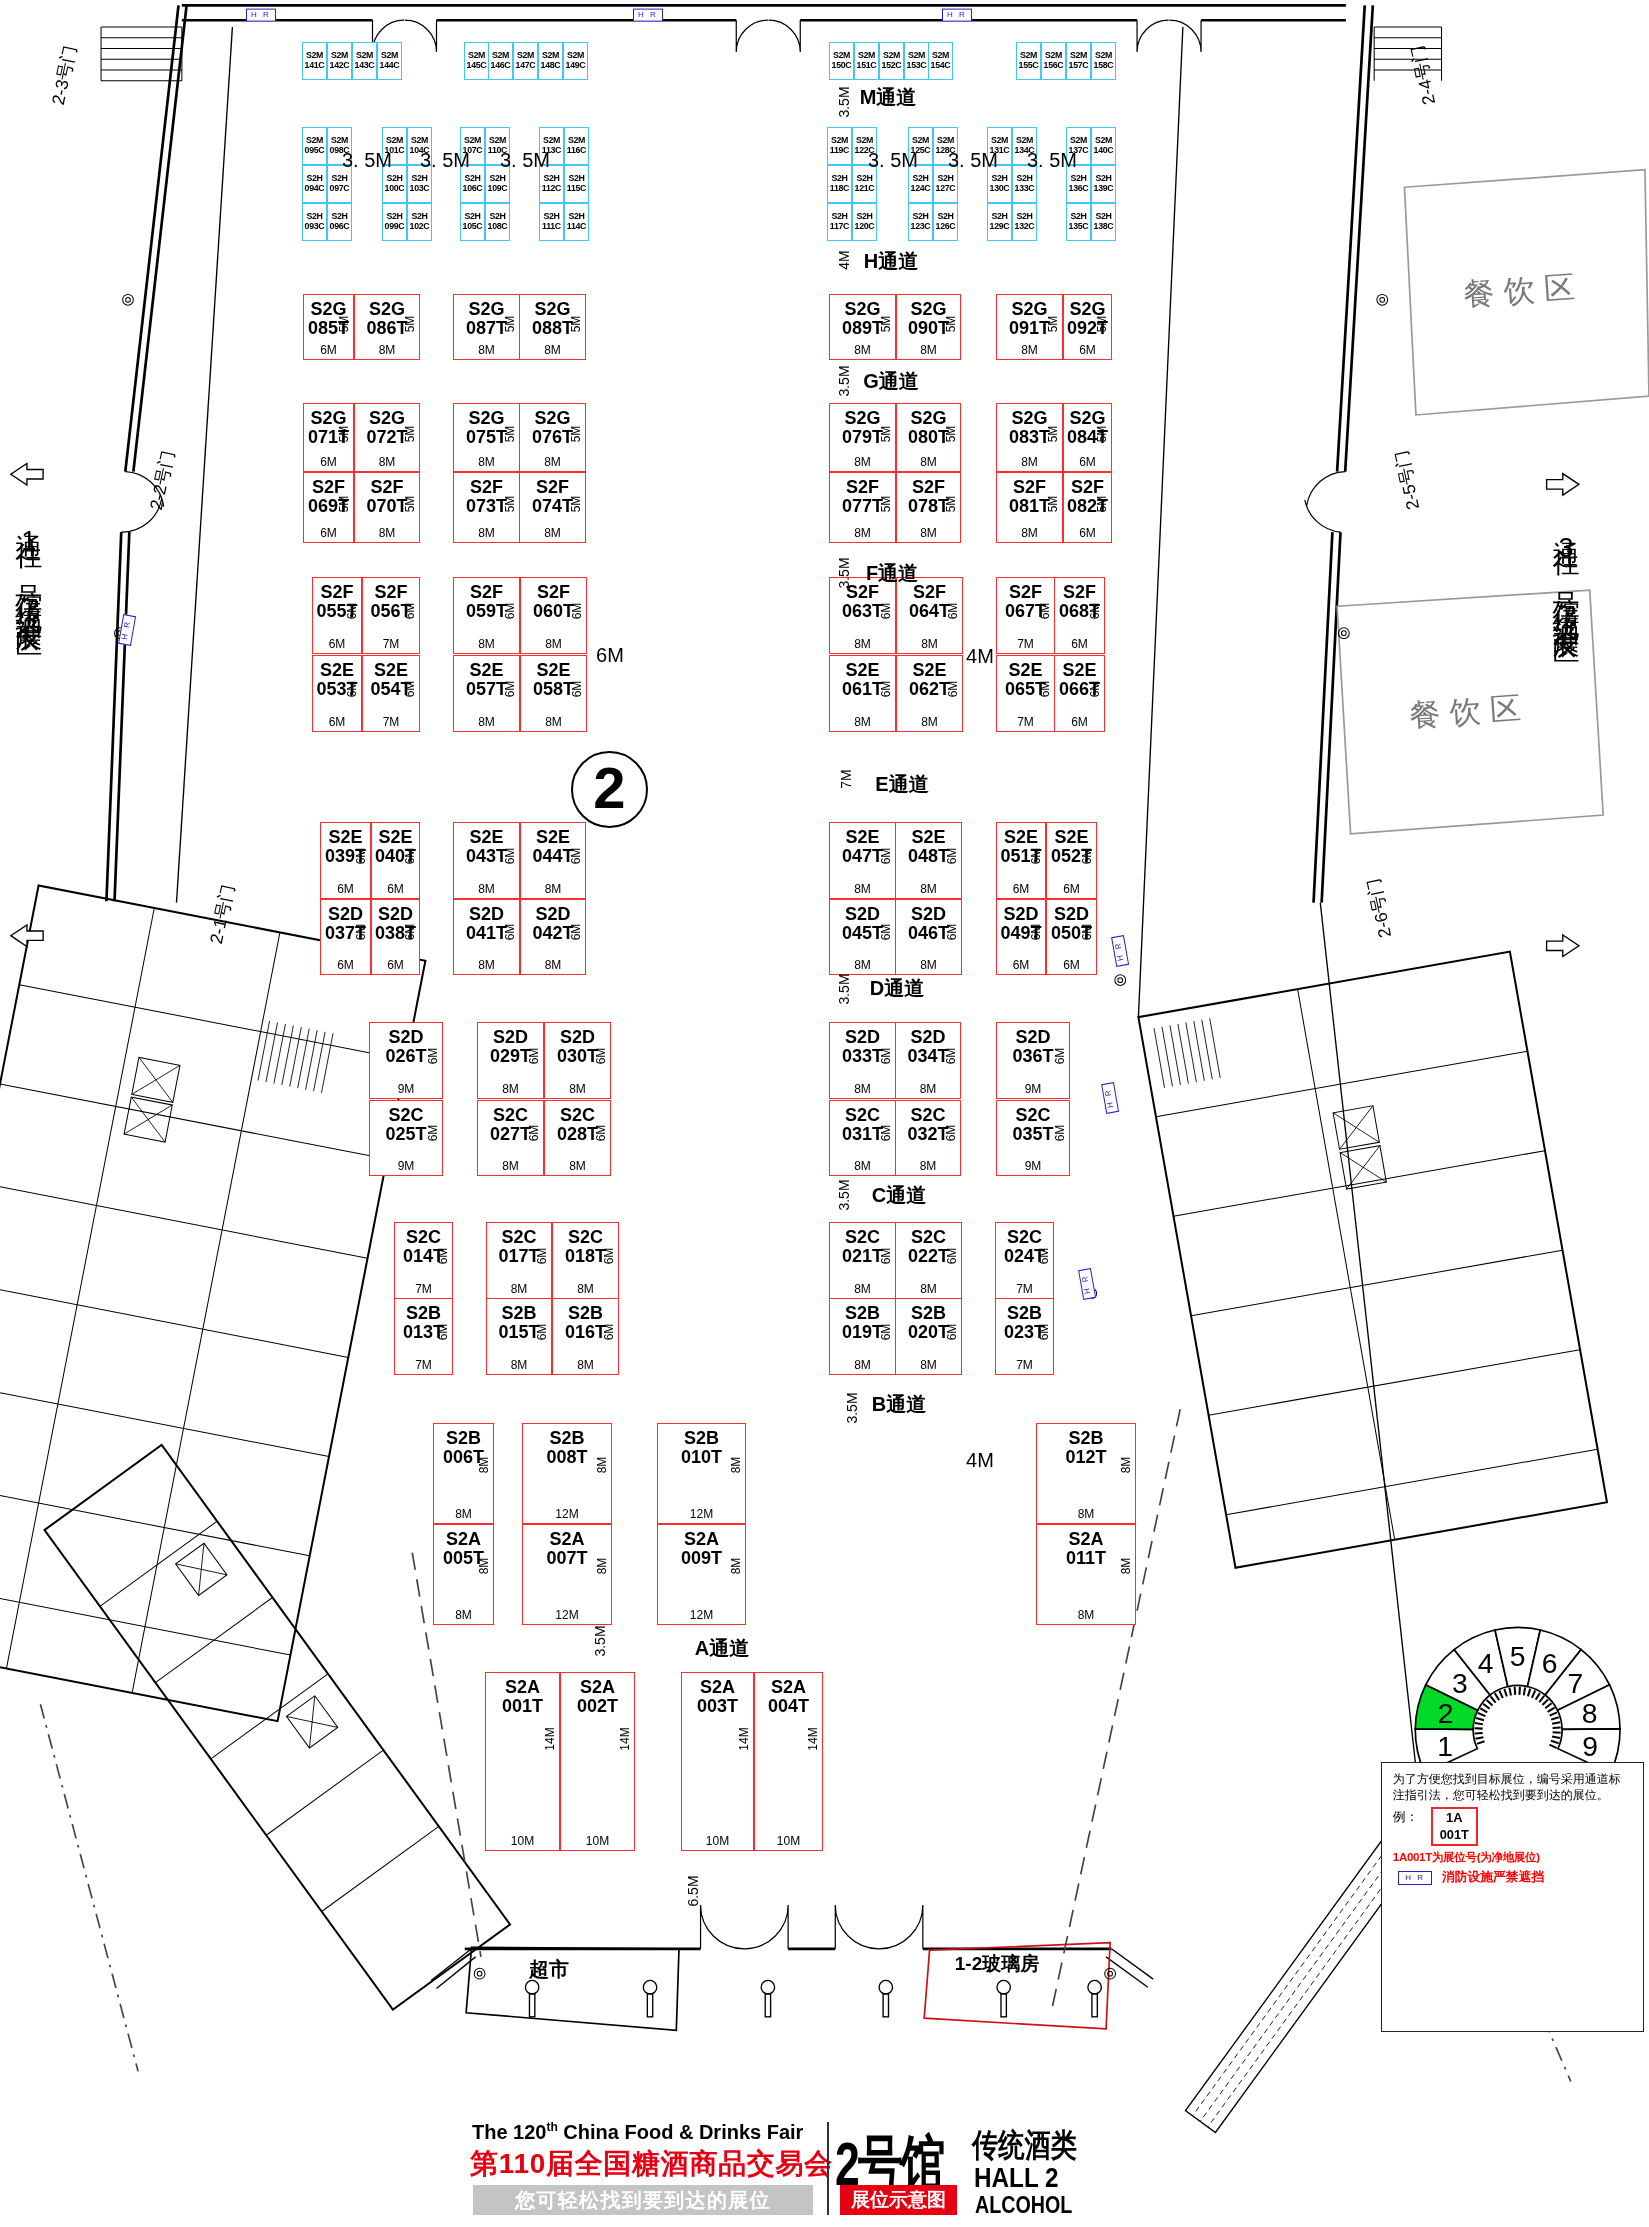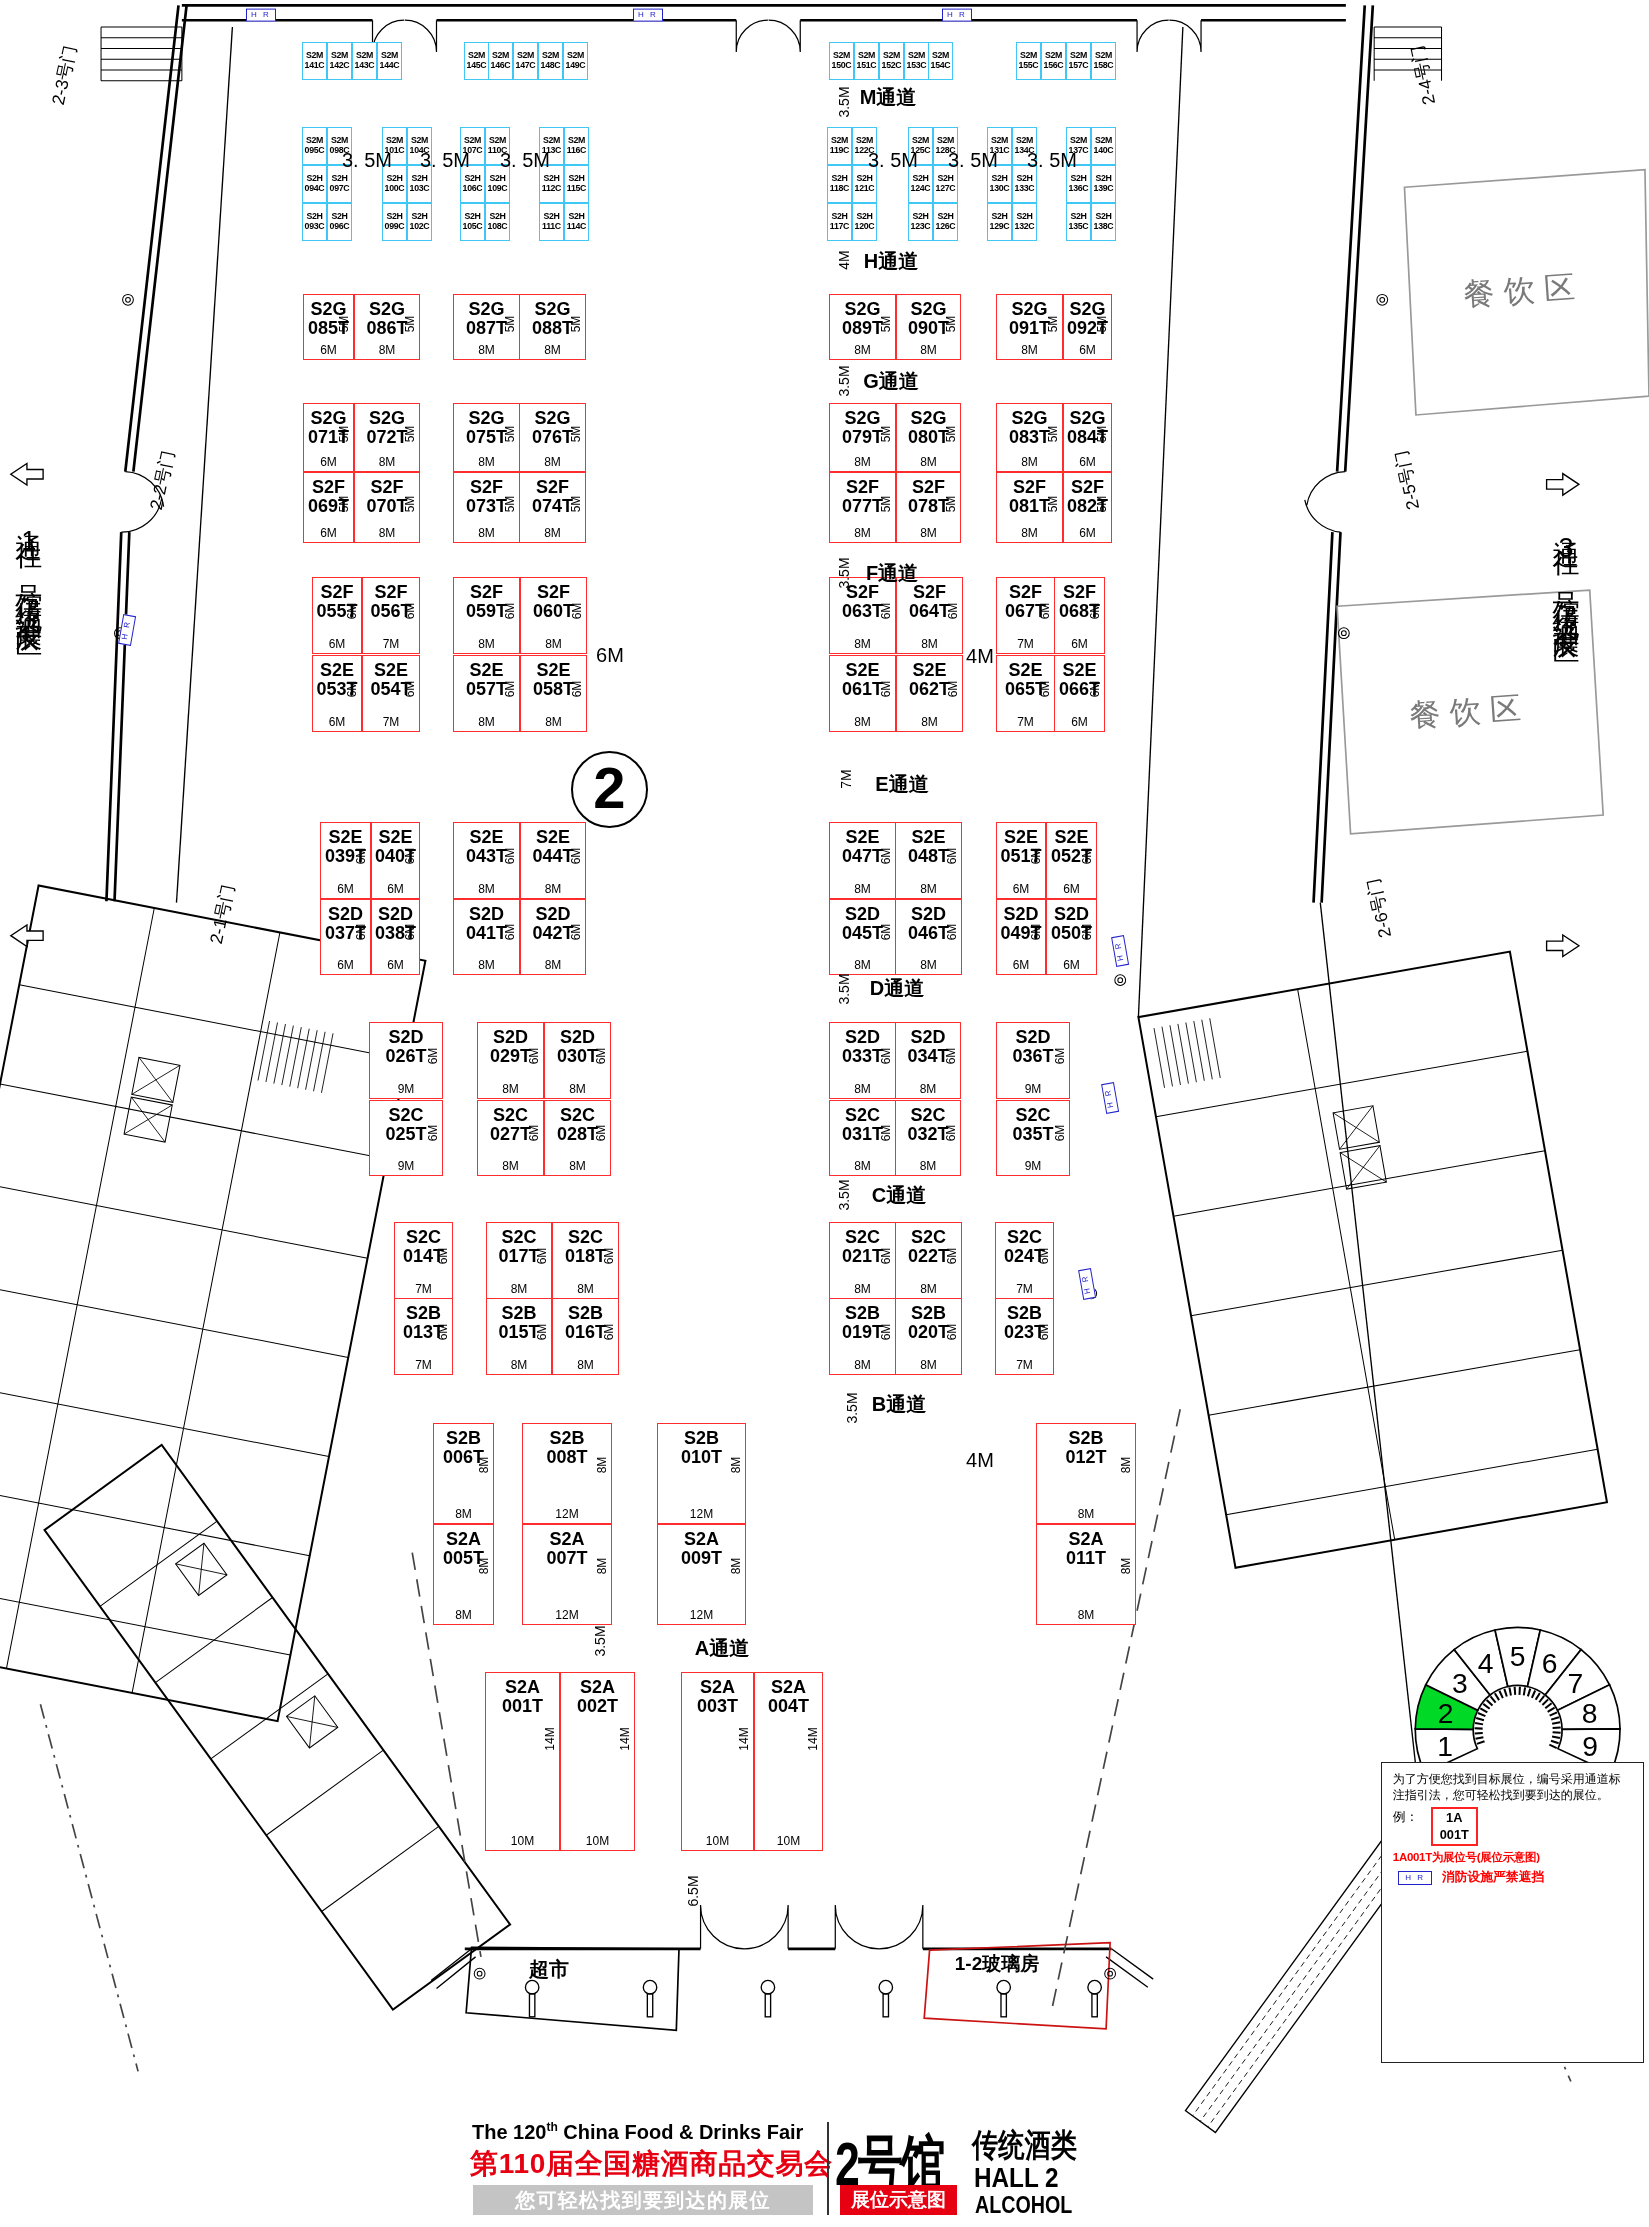--- a/index.html
+++ b/index.html
@@ -20,21 +20,21 @@
   .fdim{position:absolute;font-size:20px;white-space:nowrap;transform:translate(-50%,-50%);}
   .door-label{position:absolute;font-size:17.5px;white-space:nowrap;transform-origin:center;}
   .hrbox{position:absolute;box-sizing:border-box;width:30px;height:12.8px;border:1.3px solid #2222cc;color:#2222cc;
          font-size:8px;line-height:10px;text-align:center;letter-spacing:2px;background:#fff;}
   .vside{position:absolute;writing-mode:vertical-rl;text-orientation:upright;font-size:27px;letter-spacing:6.7px;color:#000;}
   .dining{position:absolute;font-size:31px;color:#7a7a7a;letter-spacing:9.4px;white-space:nowrap;transform:translate(-50%,-50%) rotate(-4deg);}
   .shoplabel{position:absolute;font-size:20px;font-weight:bold;white-space:nowrap;transform:translate(-50%,-50%);}
   .circle2{position:absolute;left:571px;top:751px;width:73px;height:73px;border:2px solid #000;border-radius:50%;
            background:#fff;text-align:center;line-height:70px;font-size:58px;font-weight:bold;}
   
-  .legend{position:absolute;left:1381px;top:1762px;width:263px;height:301px;border:1.3px solid #222;
+  .legend{position:absolute;left:1381px;top:1762px;width:263px;height:270px;border:1.3px solid #222;
           box-sizing:border-box;padding:8px 10.8px;background:#fff;}
   .lg-intro{font-size:12px;line-height:16px;}
   .lg-example-row{margin-top:4px;height:42px;}
   .lg-ex-label{font-size:12.8px;vertical-align:top;line-height:20px;}
   .lg-ex-box{display:inline-block;width:47px;height:39px;border:2px solid #ff2222;margin-left:9.4px;text-align:center;box-sizing:border-box;}
   .lg-ex-box div{font-size:12.8px;font-weight:bold;line-height:17px;}
   .lg-note{font-size:11.5px;font-weight:bold;color:#ff0000;margin:1.3px 0 2.7px 0;letter-spacing:-0.3px;}
   .lg-code{font-size:12px;line-height:17px;}
   .lg-code .k{display:inline-block;width:31px;}
   .lg-swatches{margin-top:6.7px;}
@@ -1114,21 +1114,21 @@
 
   <div class="legend">
     <div class="lg-intro">为了方便您找到目标展位，编号采用通道标注指引法，您可轻松找到要到达的展位。</div>
     <div class="lg-example-row">
       <span class="lg-ex-label">例：</span>
       <div class="lg-ex-box">
         <div>1A</div>
         <div>001T</div>
       </div>
     </div>
-    <div class="lg-note">1A001T为展位号(展位示意图)</div>
+    <div class="lg-note">1A001T为展位号(为净地展位)</div>
     <div class="lg-fire-row">
       <span class="hrbox lg-hr">H R</span>
       <span class="lg-fire">消防设施严禁遮挡</span>
     </div>
   </div>
 
   <div class="tb tb-en">
     <span>The 120</span><sup>th</sup><span> China Food &amp; Drinks Fair</span>
   </div>
   <div class="tb tb-cn">第110届全国糖酒商品交易会</div>

